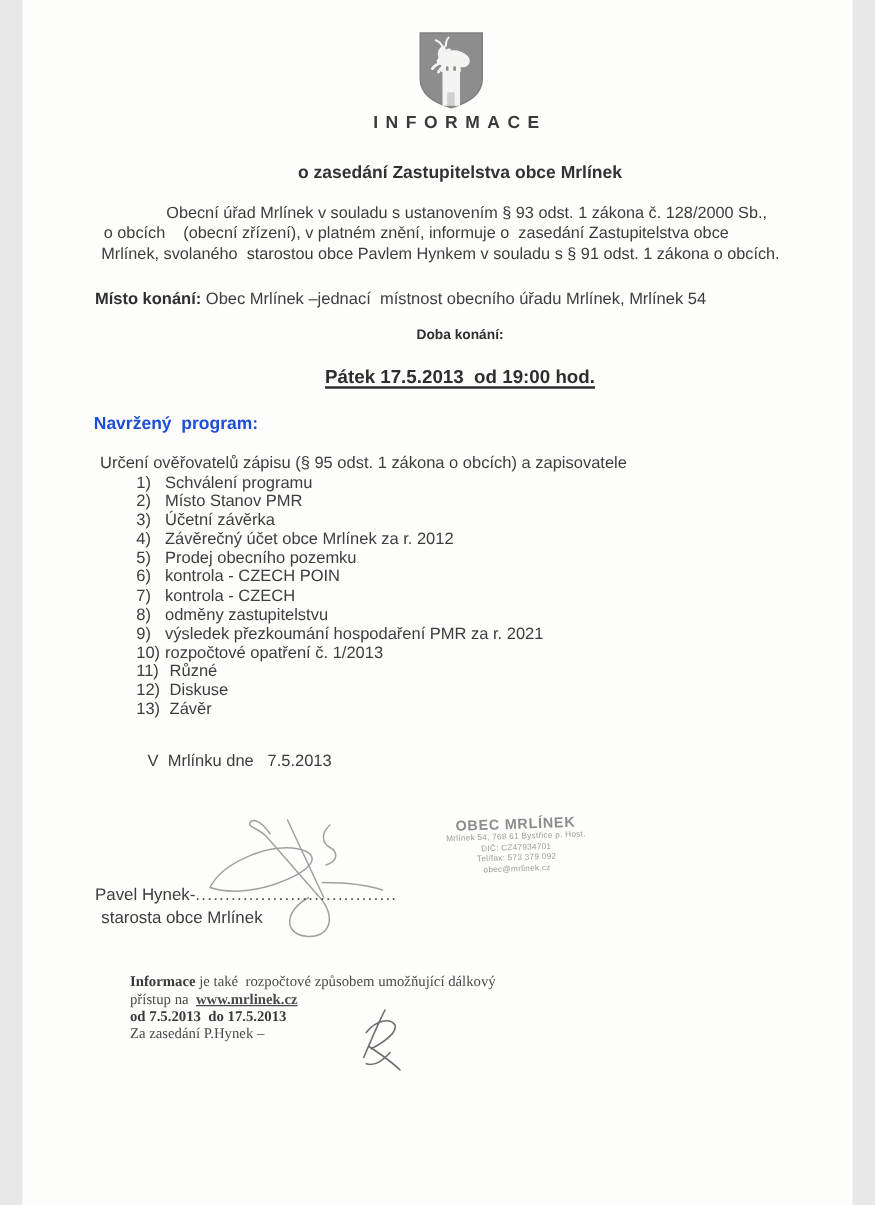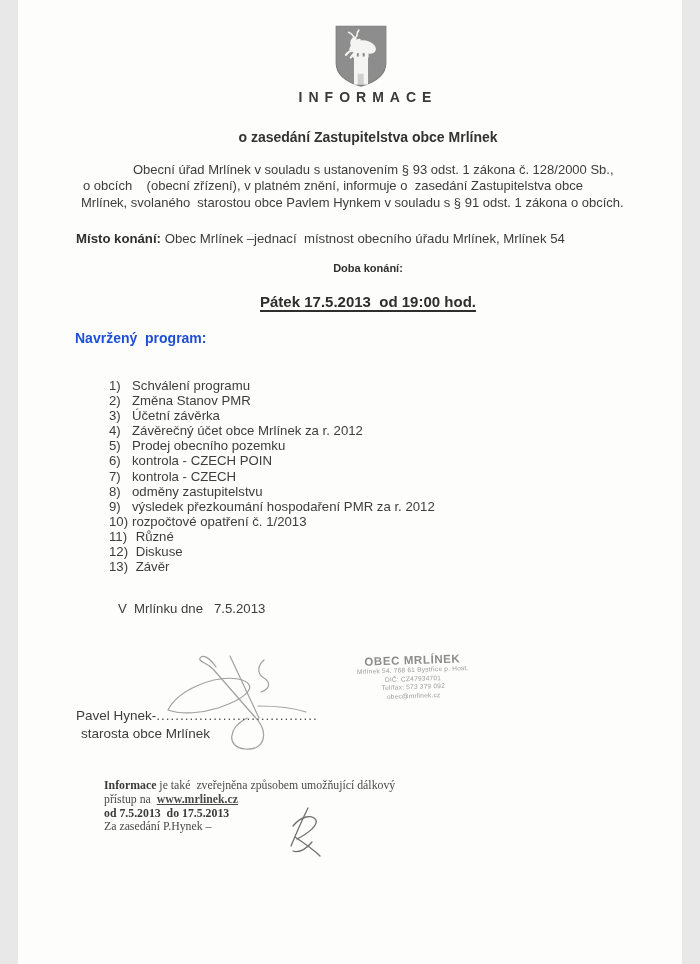--- a/index.html
+++ b/index.html
@@ -95,29 +95,30 @@
   </div>
 
   <div class="abs misto">
     <b class="pre">Místo konání:</b><span class="pre"> Obec Mrlínek –jednací  místnost obecního úřadu Mrlínek, Mrlínek 54</span>
   </div>
 
   <div class="abs center doba">Doba konání:</div>
   <div class="abs center patek pre">Pátek 17.5.2013  od 19:00 hod.</div>
 
   <div class="abs navrzeny pre">Navržený  program:</div>
+  <div class="abs prog-intro">Určení ověřovatelů zápisu (§ 95 odst. 1 zákona o obcích) a zapisovatele</div>
 
   <div class="abs prog-list">
     <div class="prog-row">
         <span class="num">1)</span>
         <span class="pre">Schválení programu</span>
       </div>
     <div class="prog-row">
         <span class="num">2)</span>
-        <span class="pre">Změna Stanov PMR</span>
+        <span class="pre">Místo Stanov PMR</span>
       </div>
     <div class="prog-row">
         <span class="num">3)</span>
         <span class="pre">Účetní závěrka</span>
       </div>
     <div class="prog-row">
         <span class="num">4)</span>
         <span class="pre">Závěrečný účet obce Mrlínek za r. 2012</span>
       </div>
     <div class="prog-row">
@@ -131,21 +132,21 @@
     <div class="prog-row">
         <span class="num">7)</span>
         <span class="pre">kontrola - CZECH</span>
       </div>
     <div class="prog-row">
         <span class="num">8)</span>
         <span class="pre">odměny zastupitelstvu</span>
       </div>
     <div class="prog-row">
         <span class="num">9)</span>
-        <span class="pre">výsledek přezkoumání hospodaření PMR za r. 2012</span>
+        <span class="pre">výsledek přezkoumání hospodaření PMR za r. 2021</span>
       </div>
     <div class="prog-row">
         <span class="num">10)</span>
         <span class="pre">rozpočtové opatření č. 1/2013</span>
       </div>
     <div class="prog-row">
         <span class="num">11)</span>
         <span class="pre"> Různé</span>
       </div>
     <div class="prog-row">
@@ -176,21 +177,21 @@
     <path d="M112 60 C130 60 148 62 160 66"></path>
     <path d="M108 70 C124 86 119 105 99 103 C80 101 82 82 101 72"></path>
   </svg>
 
   <div class="abs pavel">
     <span>Pavel Hynek-</span><span class="dots">..................................</span>
   </div>
   <div class="abs starosta">starosta obce Mrlínek</div>
 
   <div class="abs footer">
-    <div><b class="pre">Informace</b><span class="pre"> je také  zveřejněna způsobem umožňující dálkový</span></div>
+    <div><b class="pre">Informace</b><span class="pre"> je také  rozpočtové způsobem umožňující dálkový</span></div>
     <div><span class="pre">přístup na  </span><span class="url">www.mrlinek.cz</span></div>
     <div><b class="pre">od 7.5.2013  do 17.5.2013</b></div>
     <div><span class="pre">Za zasedání P.Hynek –</span></div>
   </div>
 
   <svg class="abs fsig" viewBox="0 0 64 62">
     <path d="M32 10 C26 22 20 36 15 48"></path>
     <path d="M17 28 C25 18 36 16 40 22 C42 27 33 35 21 41"></path>
     <path d="M19 39 C28 45 37 51 44 58"></path>
     <path d="M36 44 C30 51 23 55 17 53"></path>

